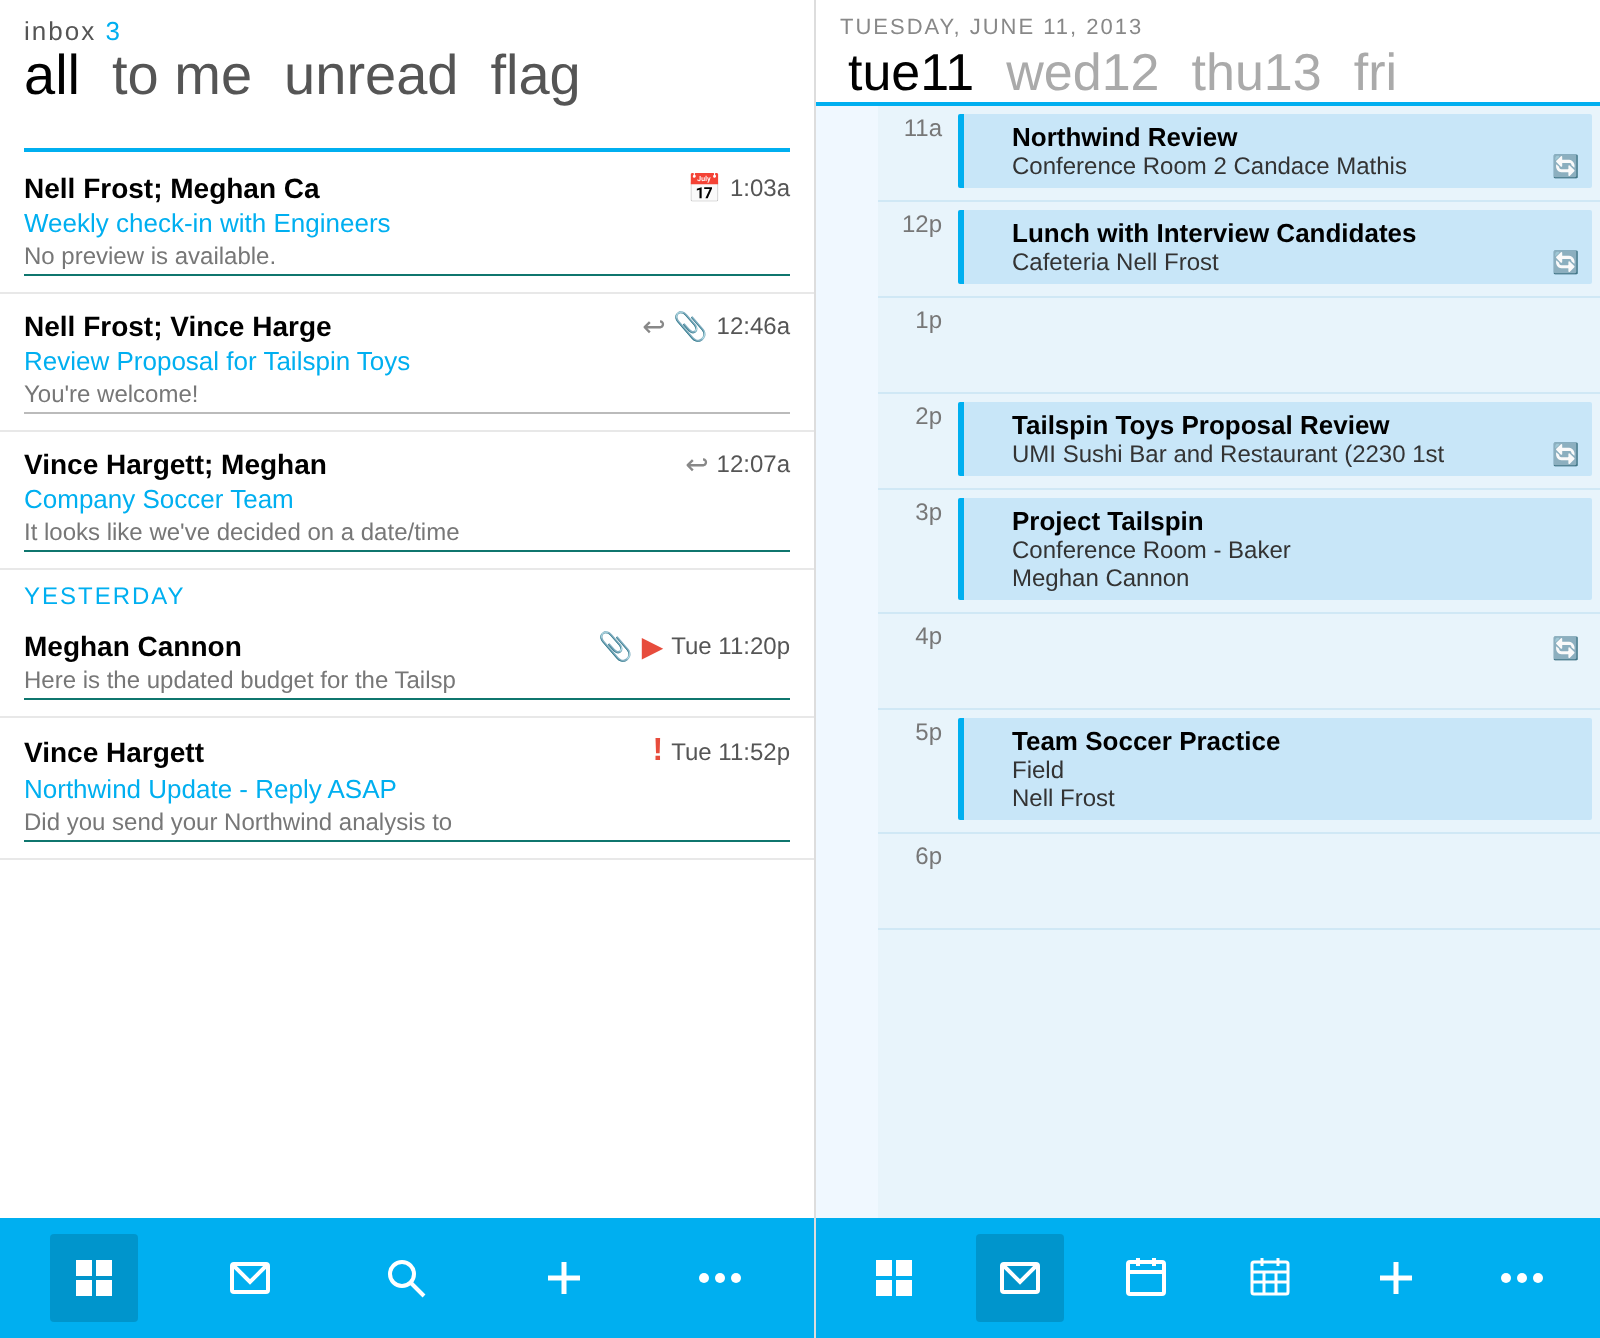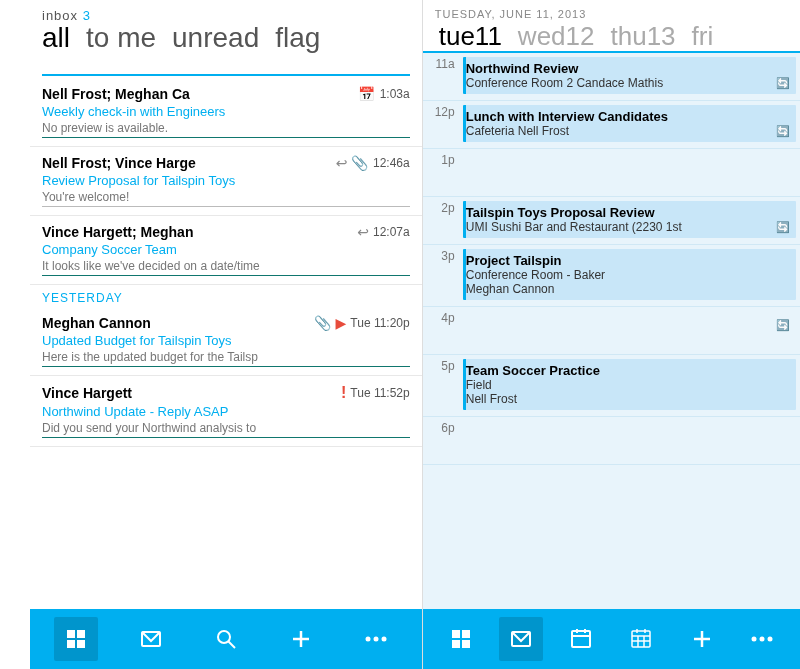--- a/index.html
+++ b/index.html
@@ -14,21 +14,20 @@
     }
 
     
     .left-panel {
       width: 408px;
       height: 669px;
       background: #fff;
       display: flex;
       flex-direction: column;
       border-right: 1px solid #ddd;
-      margin-left: 30px;
     }
 
     .left-header {
       background: #fff;
       padding: 8px 12px 0 12px;
     }
 
     .inbox-label {
       font-size: 13px;
       color: #555;
@@ -220,20 +219,21 @@
     }
 
     .day-tab.active {
       color: #000;
     }
 
     .calendar-body {
       flex: 1;
       overflow-y: auto;
       background: #e8f4fb;
+      margin-left: 31px;
     }
 
     .time-slot {
       display: flex;
       min-height: 48px;
       border-bottom: 1px solid #d0e8f5;
     }
 
     .time-label {
       width: 36px;
@@ -245,21 +245,21 @@
     }
 
     .time-content {
       flex: 1;
       padding: 4px 4px;
     }
 
     .cal-event {
       background: #c8e6f8;
       border-left: 3px solid #00aff0;
-      padding: 4px 0;
+      padding: 4px 24px;
       margin-bottom: 2px;
       border-radius: 1px;
       position: relative;
     }
 
     .cal-event-title {
       font-size: 13px;
       font-weight: 600;
       color: #000;
     }
@@ -351,23 +351,20 @@
     <div class="section-label">YESTERDAY</div>
 
     <div class="email-item">
       <div class="email-header-row">
         <span class="email-sender">Meghan Cannon</span>
         <div class="email-meta">
           <span class="icon-small">📎</span>
           <span class="icon-flag">▶</span>
           <span class="email-time">Tue 11:20p</span>
         </div>
-      </div>
-      <div class="email-subject-row">
-        <span class="email-subject">Updated Budget for Tailspin Toys</span>
       </div>
       <div class="email-preview">Here is the updated budget for the Tailsp</div>
     </div>
 
     <div class="email-item">
       <div class="email-header-row">
         <span class="email-sender">Vince Hargett</span>
         <div class="email-meta">
           <span class="icon-exclaim">!</span>
           <span class="email-time">Tue 11:52p</span>

